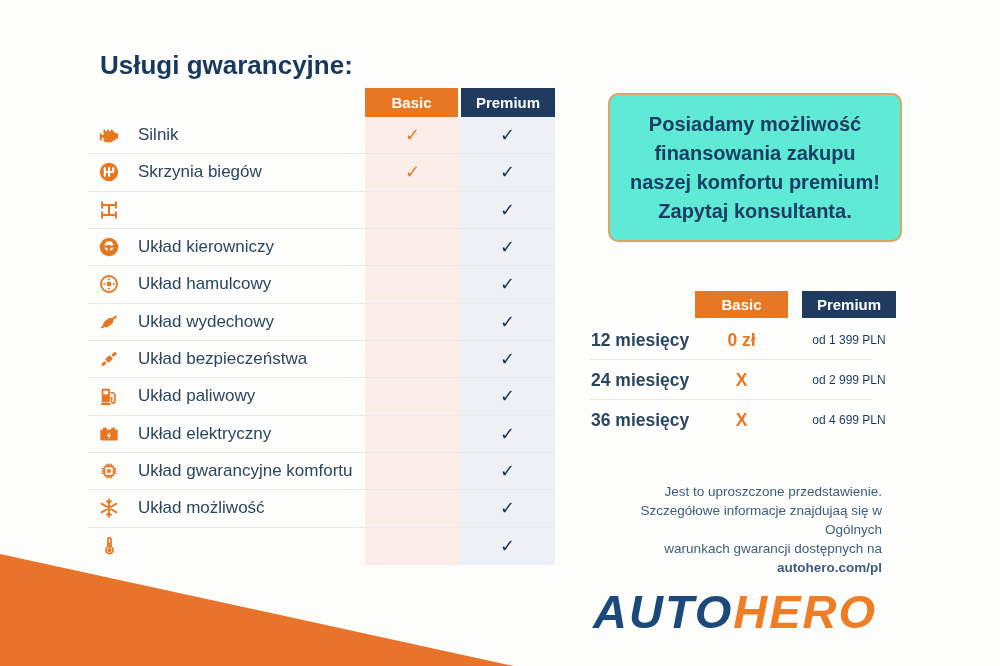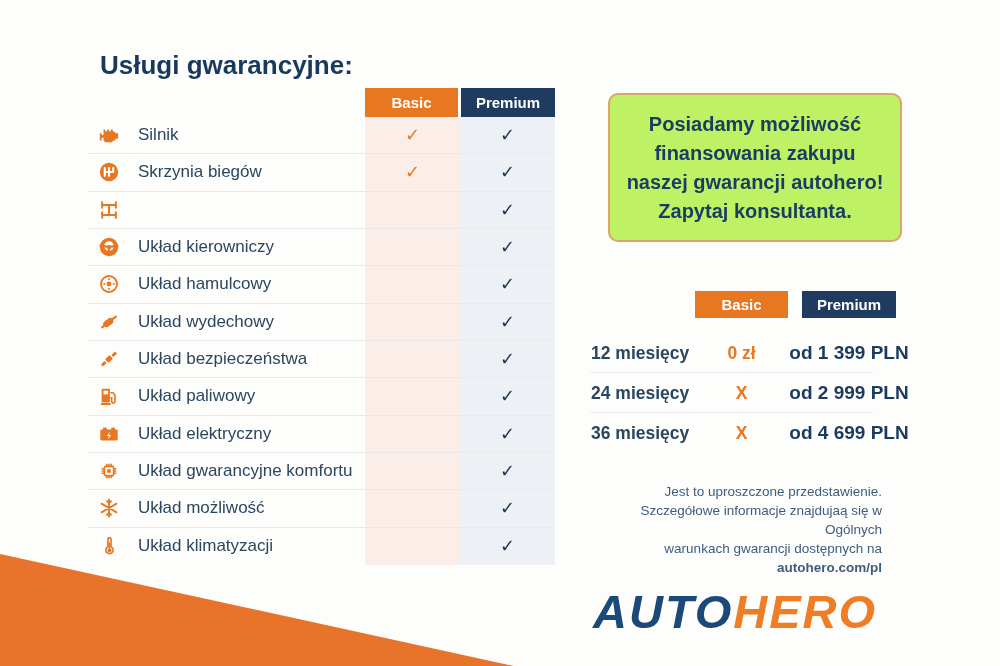--- a/index.html
+++ b/index.html
@@ -22,37 +22,37 @@
   .wicon{position:absolute;left:10px;top:50%;transform:translateY(-50%);width:22px;height:22px;}
   .wicon svg{display:block;}
   .wlabel{position:absolute;left:50px;top:50%;transform:translateY(-50%);font-size:17px;color:#2B4760;white-space:nowrap;}
   .wcheck{position:absolute;top:50%;transform:translateY(-50%);font-size:18px;font-weight:bold;text-align:center;}
   .wcheck.basic{left:277px;width:95px;color:#E87722;}
   .wcheck.premium{left:372px;width:95px;color:#1B3550;}
 
   
   .promo{position:absolute;left:608px;top:93px;width:294px;height:149px;border:2px solid #DCA468;
          border-radius:10px;box-sizing:border-box;display:flex;flex-direction:column;
-         align-items:center;justify-content:center;background:#bef264;}
+         align-items:center;justify-content:center;background:#5eead4;}
   .promo-line{font-size:20px;font-weight:bold;color:#1C3D63;line-height:29px;text-align:center;white-space:nowrap;}
 
   
   .ptable{position:absolute;left:590px;top:291px;width:320px;}
   .p-pill{position:absolute;top:0;height:27px;display:flex;align-items:center;justify-content:center;
           color:#fff;font-weight:bold;font-size:15px;}
   .p-pill.basic{left:105px;width:93px;background:#E87722;}
   .p-pill.premium{left:212px;width:94px;background:#1F3B5F;}
-  .p-rows{position:absolute;left:0;top:42px;width:320px;}
+  .p-rows{position:absolute;left:0;top:29px;width:320px;}
   .prow{position:relative;height:40px;}
   .prow:not(:last-child)::after{content:"";position:absolute;left:0;bottom:0;width:283px;height:1px;background:#ECECEC;}
   .p-period{position:absolute;left:1px;top:50%;transform:translateY(-50%);font-size:17.5px;font-weight:bold;color:#2B4760;white-space:nowrap;}
   .p-basic{position:absolute;left:105px;width:93px;top:50%;transform:translateY(-50%);
            text-align:center;font-size:17.5px;font-weight:bold;color:#E87722;}
   .p-premium{position:absolute;left:196px;width:126px;top:50%;transform:translateY(-50%);
-             text-align:center;font-size:19px;font-weight:bold;color:#1B3A5E;white-space:nowrap;}
+             text-align:center;font-size:12px;font-weight:normal;color:#1B3A5E;white-space:nowrap;}
 
   
   .disclaimer{position:absolute;left:580px;top:482px;width:302px;text-align:right;
               font-size:13.5px;line-height:19px;color:#3E5D7C;}
   .disclaimer b{font-weight:bold;}
 
   
   .autohero{position:absolute;left:593px;top:584px;font-size:47px;font-weight:bold;font-style:italic;
             letter-spacing:2px;white-space:nowrap;}
   .autohero .auto{color:#1B4979;}
@@ -220,31 +220,30 @@
           <span class="wcheck premium">✓</span>
         </div>
         <div class="wrow">
           <span class="wicon">
             <svg width="22" height="22" viewBox="0 0 24 24">
               <path d="M10.8 4.5a1.7 1.7 0 0 1 3.4 0v8.2a4 4 0 1 1-3.4 0z" fill="none" stroke="#E87722" stroke-width="1.8"></path>
               <circle cx="12.5" cy="16.6" r="2.2" fill="#E87722"></circle>
               <path d="M12.5 14.5V8" stroke="#E87722" stroke-width="1.8"></path>
             </svg>
           </span>
-          <span class="wlabel">Układ klimatyzacji</span>
           <span class="wcheck basic"></span>
           <span class="wcheck premium">✓</span>
         </div>
       </div>
   </div>
 
   <div class="promo">
     <div class="promo-line">Posiadamy możliwość</div>
     <div class="promo-line">finansowania zakupu</div>
-    <div class="promo-line">naszej gwarancji autohero!</div>
+    <div class="promo-line">naszej komfortu premium!</div>
     <div class="promo-line">Zapytaj konsultanta.</div>
   </div>
 
   <div class="ptable">
     <div class="p-pill basic">Basic</div>
     <div class="p-pill premium">Premium</div>
     <div class="p-rows">
         <div class="prow">
           <span class="p-period">12 miesięcy</span>
           <span class="p-basic">0 zł</span>

